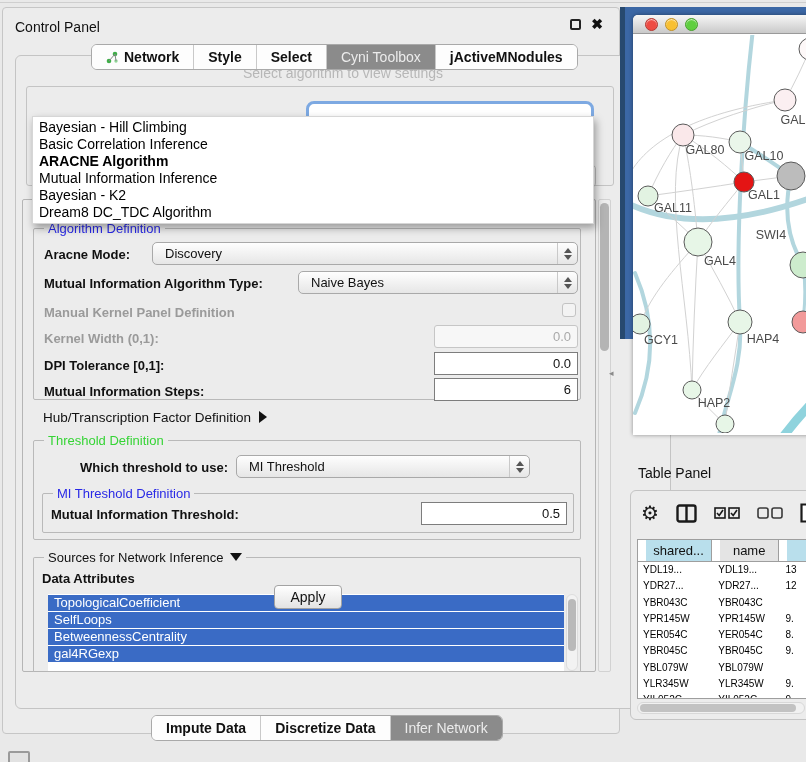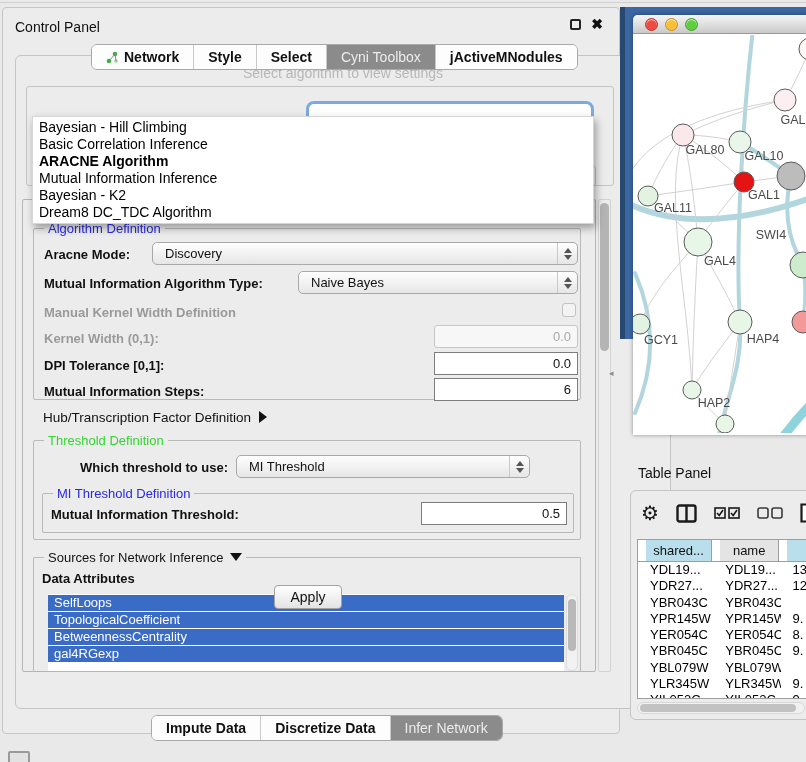--- a/index.html
+++ b/index.html
@@ -80,21 +80,21 @@
 
   
   .tp-title { position:absolute; left:638px; top:465px; font-size:14px; color:#111; }
   #table-panel { position:absolute; left:630px; top:490px; width:180px; height:230px; background:#ececec; border:1px solid #c4c4c4; border-radius:6px 0 0 6px; overflow:hidden; }
   .tp-toolbar { position:absolute; left:10px; top:12px; display:flex; align-items:center; gap:17px; }
   .tp-table { position:absolute; left:6px; top:48px; width:200px; height:160px; border:1px solid #9e9e9e; background:#fff; overflow:hidden; }
   .th-row { display:flex; height:22px; border-bottom:1px solid #9e9e9e; }
   .th { font-size:13px; color:#111; text-align:center; line-height:21px; border-right:1px solid #9e9e9e; background:#e4e4e4; overflow:hidden; white-space:nowrap;margin-left:8px; }
   .th.blue { background:#b9dfec; }
   .tr { display:flex; height:16.3px; }
-  .td { font-size:13px; color:#000; line-height:16px; padding-left:12px; white-space:nowrap; overflow:hidden; }
+  .td { font-size:10px; color:#000; line-height:16px; padding-left:5px; white-space:nowrap; overflow:hidden; }
   .hscroll { position:absolute; left:6px; top:211px; width:168px; height:12px; background:#f1f1f1; border:1px solid #d8d8d8; border-radius:6px; }
   .hscroll .thumb { position:absolute; left:2px; top:1px; width:156px; height:8px; background:#c2c2c2; border-radius:4px; }
 
   .mini-box { position:absolute; left:8px; top:751px; width:22px; height:14px; border:2px solid #9a9a9a; background:#e2e2e2; border-radius:2px; }
 
   .icon-svg { display:block; }
 </style>
 </head>
 <body>
 
@@ -166,21 +166,21 @@
 
           <div class="row-label" style="left:10px; top:47px;">Mutual Information Algorithm Type:</div>
           <div class="combo" style="left:264px; top:42px; width:280px;">
             <div class="val">Naive Bayes</div>
             <div class="stepper">
                 <div class="tri-up"></div>
                 <div class="tri-dn"></div>
               </div>
           </div>
 
-          <div class="row-label dim" style="left:10px; top:76px;">Manual Kernel Width Definition</div>
+          <div class="row-label dim" style="left:10px; top:76px;">Manual Kernel Panel Definition</div>
           <div class="checkbox-dis" style="left:528px; top:74px;"></div>
 
           <div class="row-label dim" style="left:10px; top:102px;">Kernel Width (0,1):</div>
           <input class="field disabled" style="left: 400px; top: 96px; width: 144px;" readonly="" value="0.0">
 
           <div class="row-label" style="left:10px; top:129px;">DPI Tolerance [0,1]:</div>
           <input class="field" style="left: 400px; top: 123px; width: 144px;" value="0.0">
 
           <div class="row-label" style="left:10px; top:155px;">Mutual Information Steps:</div>
           <input class="field" style="left: 400px; top: 149px; width: 144px;" value="6">
@@ -208,22 +208,22 @@
             <input class="field" style="left: 378px; top: 8px; width: 146px;" value="0.5">
           </div>
         </div>
 
         <div class="sub-group" style="left:10px; top:357px; width:548px; height:115px; border-bottom:none; border-radius:2px 2px 0 0;">
           <div class="group-title">
             <span>Sources for Network Inference</span><span class="arrow-down-sm"></span>
           </div>
           <div class="row-label" style="left:8px; top:13px;">Data Attributes</div>
           <div id="attr-list">
+              <div class="attr-item">TopologicalCoefficient</div>
               <div class="attr-item">SelfLoops</div>
-              <div class="attr-item">TopologicalCoefficient</div>
               <div class="attr-item">BetweennessCentrality</div>
               <div class="attr-item">gal4RGexp</div>
             </div>
           <div class="list-scroll">
               <div class="thumb"></div>
             </div>
         </div>
       </div>
       <div class="vscroll">
           <div class="thumb"></div>

